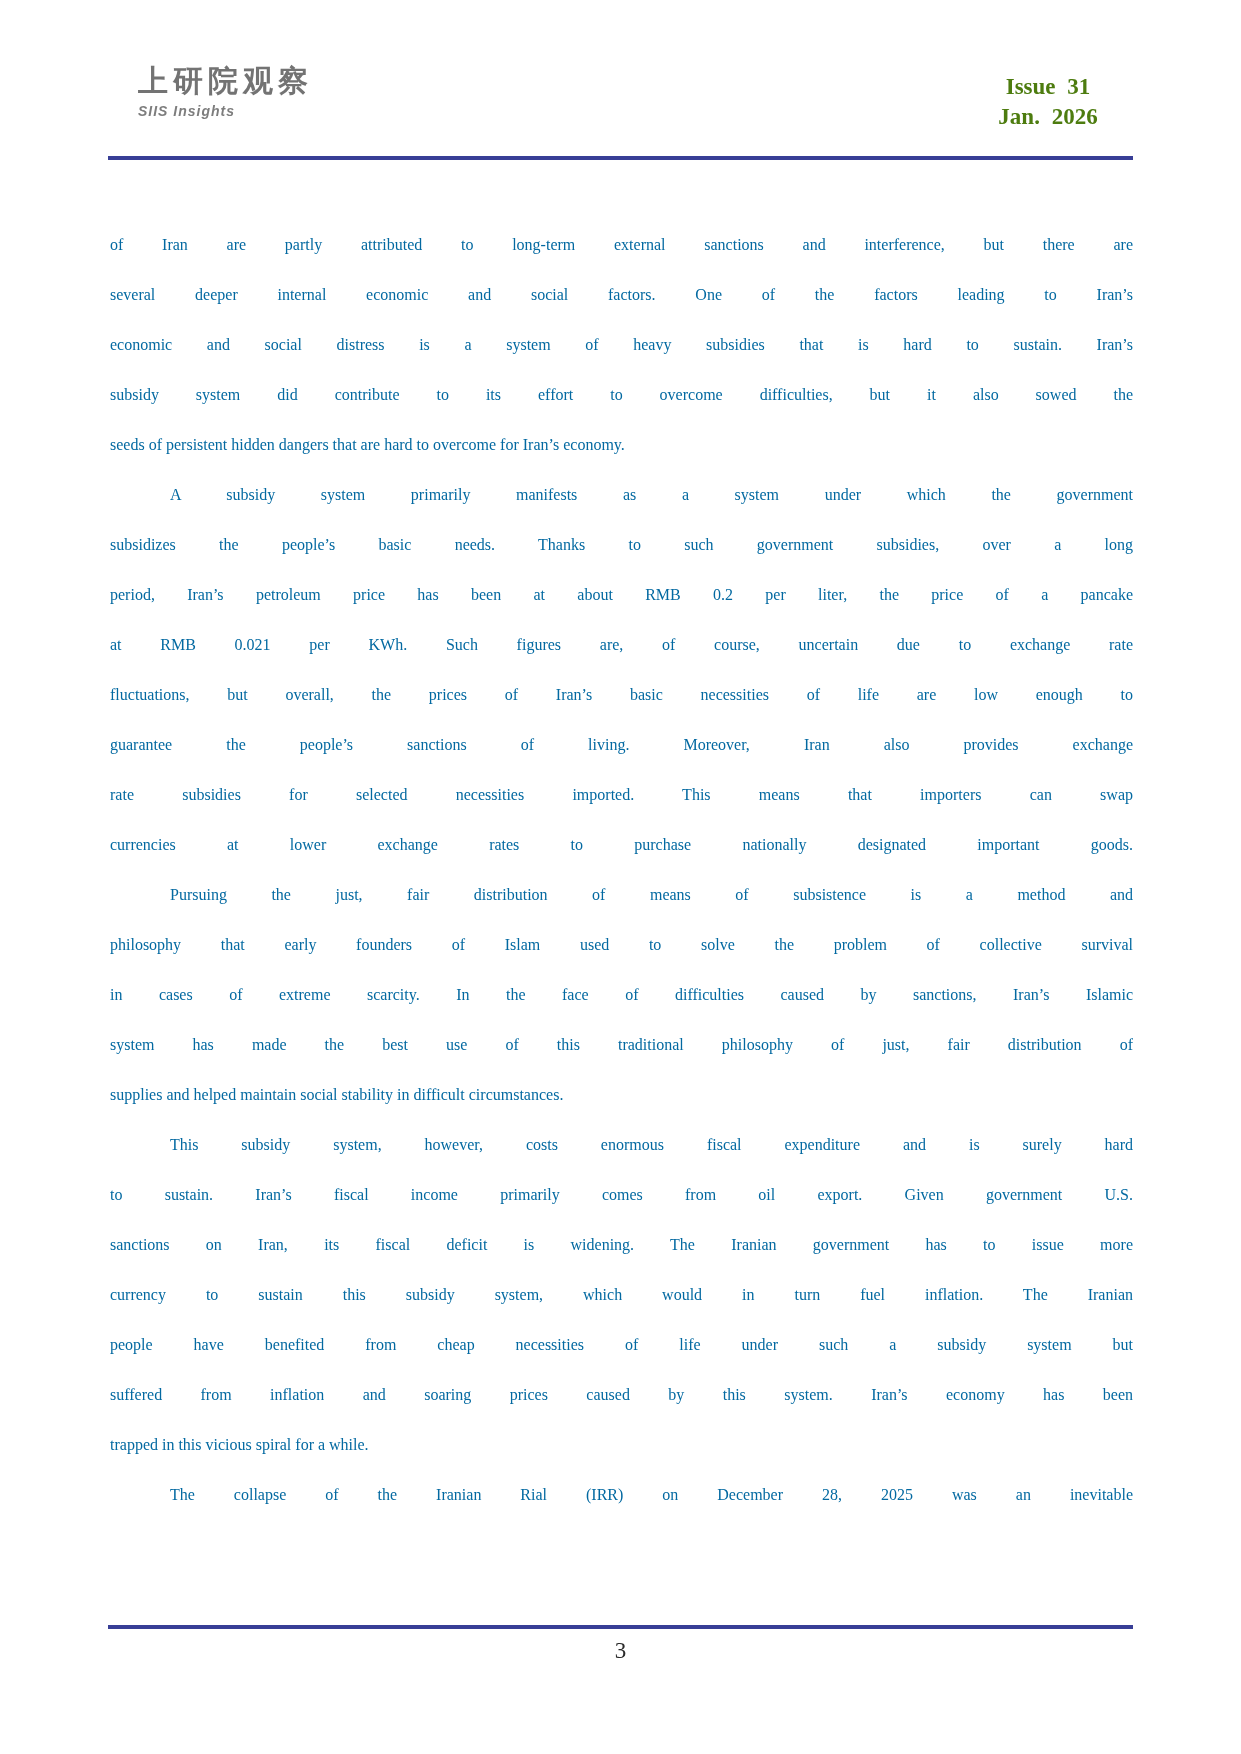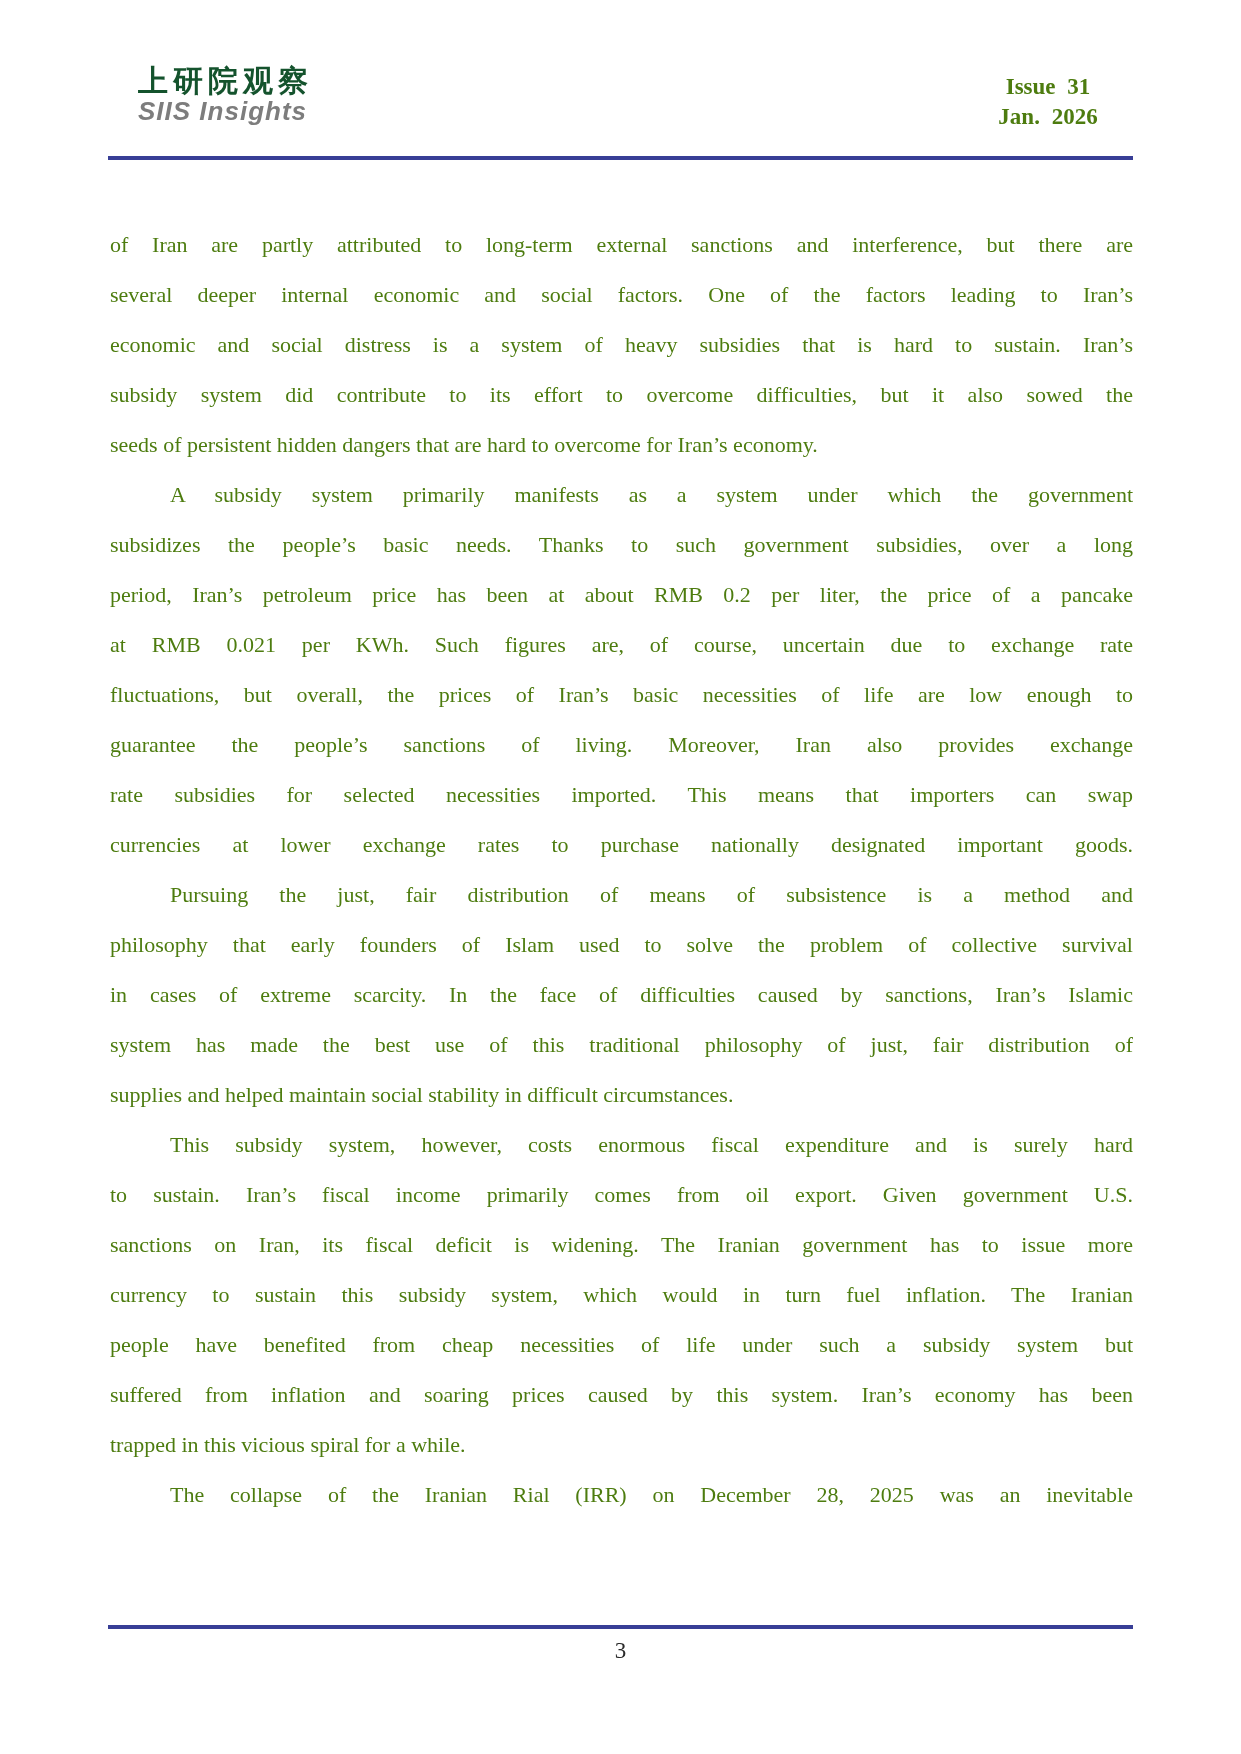--- a/index.html
+++ b/index.html
@@ -17,27 +17,27 @@
     position: absolute;
     left: 138px;
     top: 62px;
   }
   .logo-cn {
     font-family: "DejaVu Serif", serif;
     font-weight: bold;
     font-size: 30px;
     line-height: 38px;
     letter-spacing: 5px;
-    color: #14532d;
+    color: #737373;
   }
   .logo-en {
     font-family: "Liberation Sans", sans-serif;
     font-weight: bold;
     font-style: italic;
-    font-size: 26px;
+    font-size: 14px;
     line-height: 22px;
     letter-spacing: 1px;
     color: #7d7d7d;
   }
   .issue-block {
     position: absolute;
     left: 968px;
     top: 72px;
     width: 160px;
     text-align: center;
@@ -57,22 +57,22 @@
   }
   .rule.header-rule { top: 156px; }
   .rule.footer-rule { top: 1625px; }
 
   
   .body-text {
     position: absolute;
     left: 110px;
     top: 220px;
     width: 1023px;
-    color: #4d7c0f;
-    font-size: 22px;
+    color: #0369a1;
+    font-size: 16px;
   }
   .line {
     height: 50px;
     line-height: 50px;
     overflow: hidden;
     text-align: left;
   }
   .line.j {
     text-align: justify;
     text-align-last: justify;

